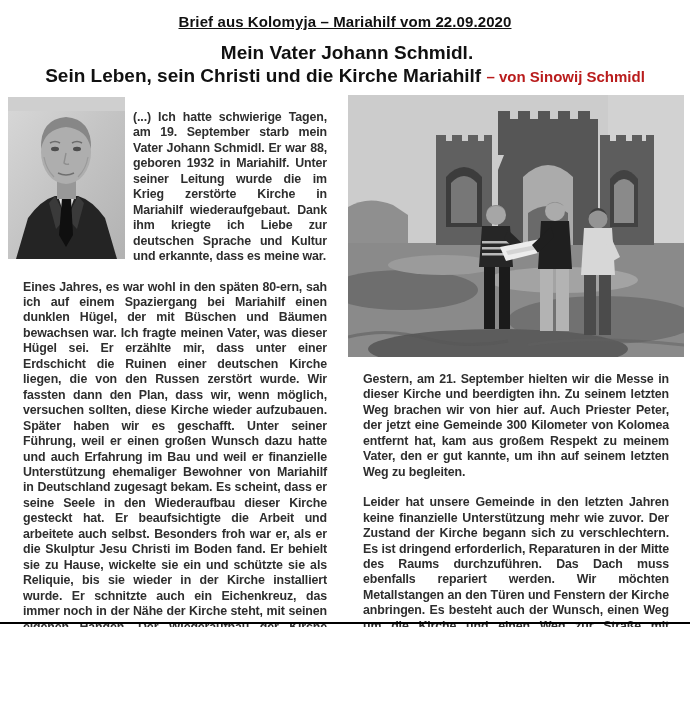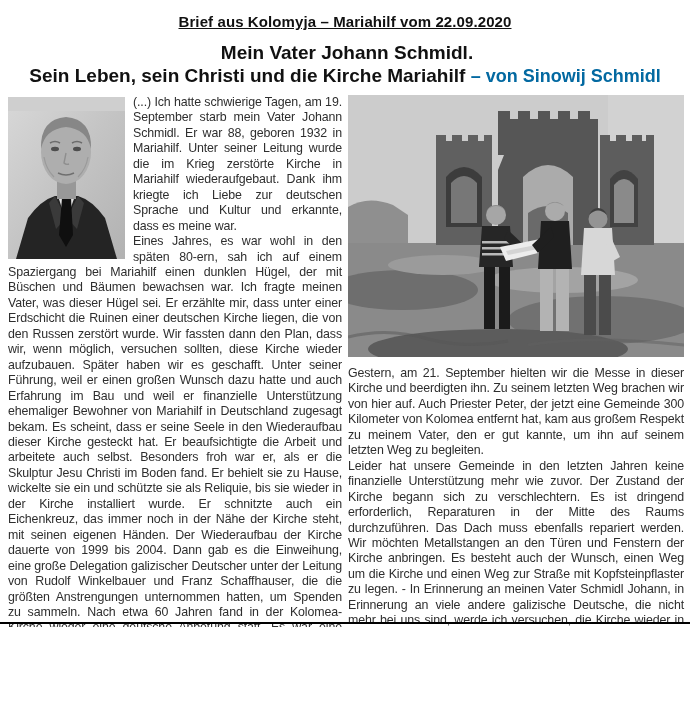--- a/index.html
+++ b/index.html
@@ -9,29 +9,29 @@
   }
   .header { text-align:center; padding-top:13px; }
   .letter-title {
     display:inline-block; font-size:15px; font-weight:bold; color:#111;
     text-decoration:underline; letter-spacing:0.1px;
   }
   .headline {
     margin:11px 0 0 4px; font-size:19px; line-height:21px; font-weight:bold; color:#111;
   }
   .subheadline { margin:2px 0 0 0; font-size:19px; line-height:21px; font-weight:bold; color:#111; }
-  .byline { font-size:18px; font-weight:bold; color:#0369a1; }
+  .byline { font-size:15px; font-weight:bold; color:#b91c1c; }
   .columns {
     display:flex; gap:6px; padding:8px 6px 0 8px; box-sizing:border-box;
   }
   .col {
     width:336px; font-size:12.4px; line-height:15.45px; text-align:justify;
     letter-spacing:-0.12px; color:#2e2e2e;
   }
-  .col p { margin:0; }
+  .col p { margin:15px;font-weight:bold; }
   .portrait-wrap {
     float:left; width:117px; height:162px; margin:2px 8px 3px 0; overflow:hidden;
   }
   .photo-wrap { width:336px; height:262px; margin:0 0 9px 0; overflow:hidden; }
   .portrait-wrap svg, .photo-wrap svg { display:block; }
   .signature { text-align:right; font-style:italic; }
   .bottom-rule {
     position:absolute; left:0; right:0; bottom:3px; height:2px; background:#000;
   }
 </style>

